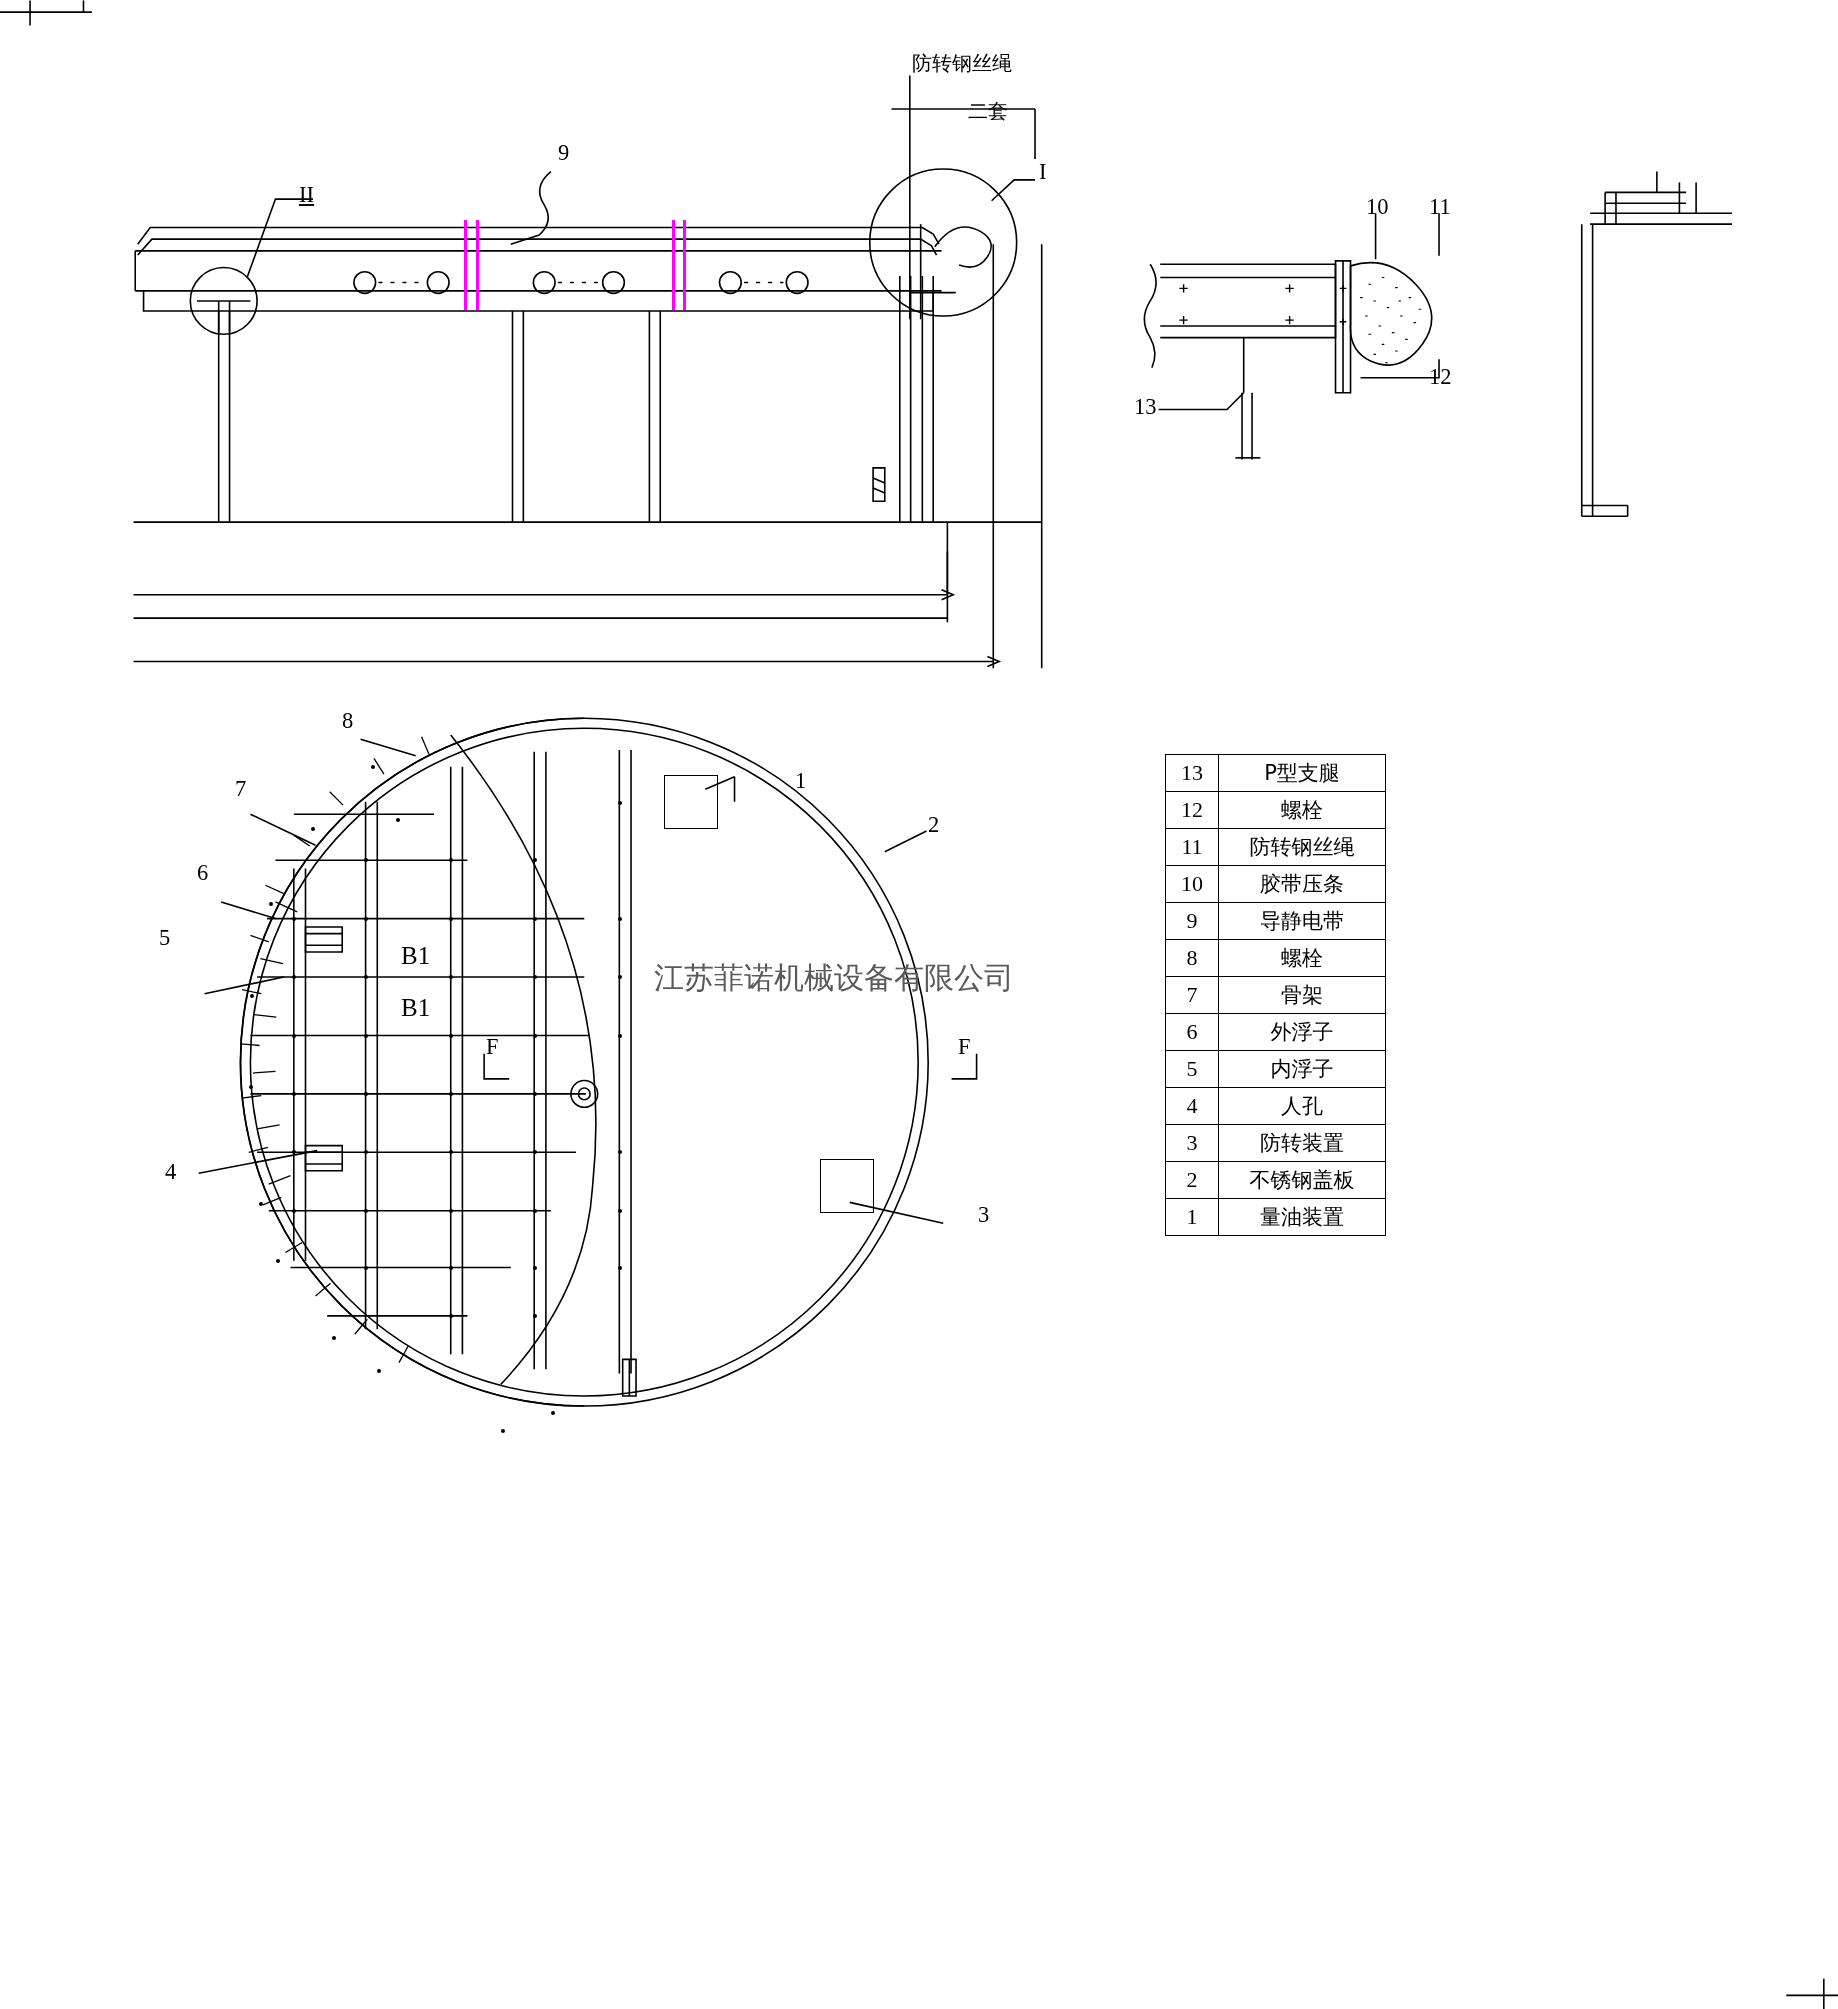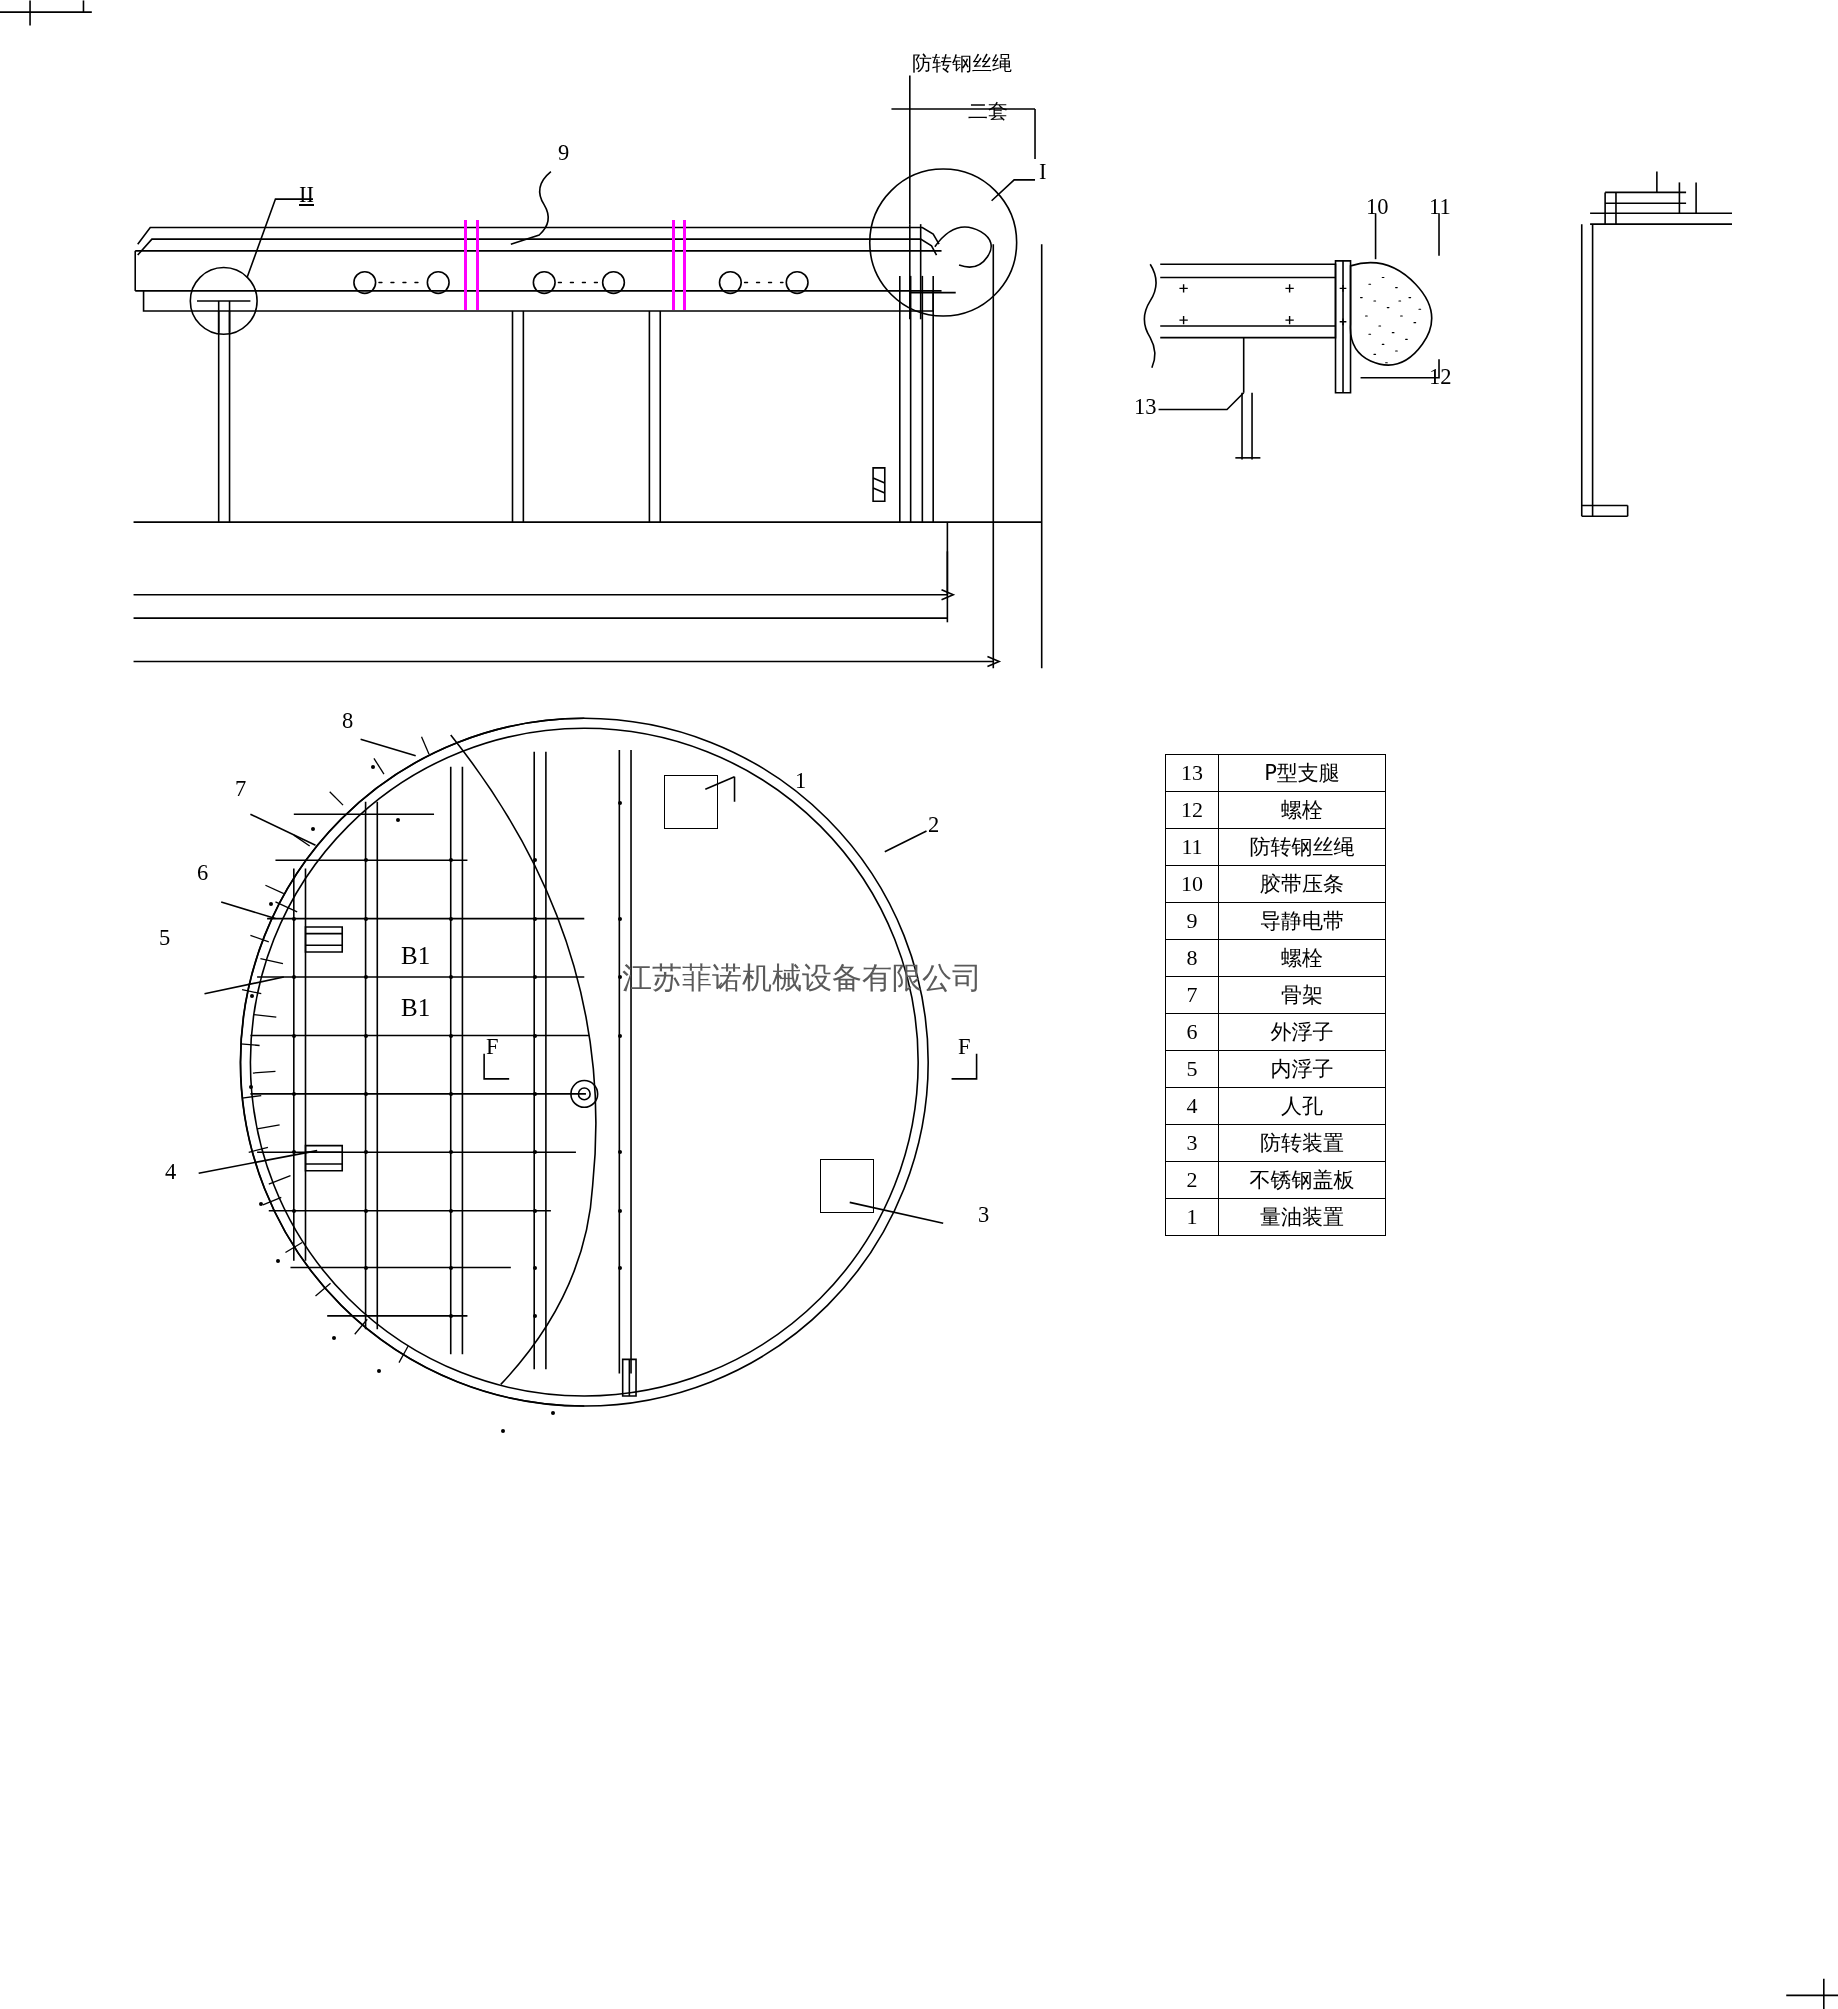--- a/index.html
+++ b/index.html
@@ -70,20 +70,21 @@
   }
   
   #watermark {
     position: absolute;
     left: 622px;
     top: 958px;
     font-family: "DejaVu Sans", sans-serif;
     font-size: 30px;
     color: #5a5a5a;
     white-space: nowrap;
+    padding-left: 32px;
   }
   
   #vec {
     position: absolute;
     left: 0; top: 0;
     width: 1838px; height: 2010px;
   }
   #vec * { vector-effect: non-scaling-stroke; }
 </style>
 </head>

